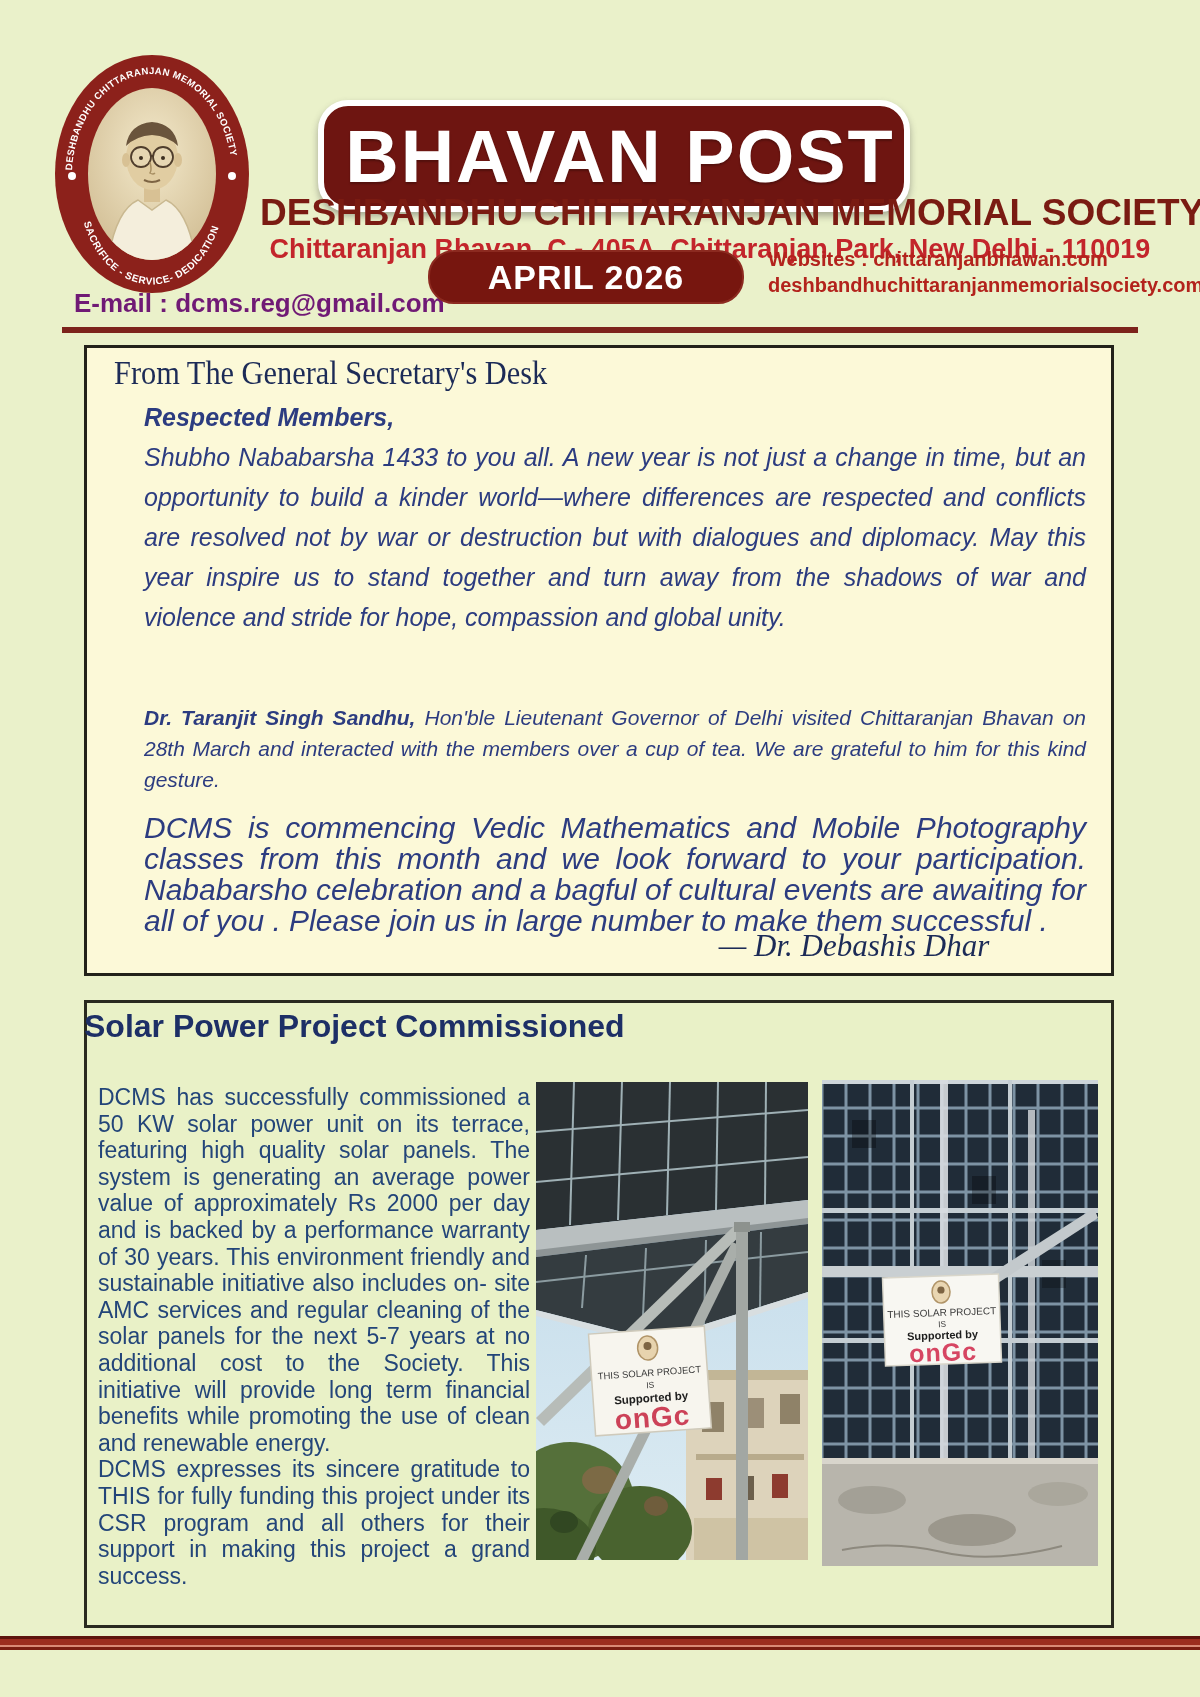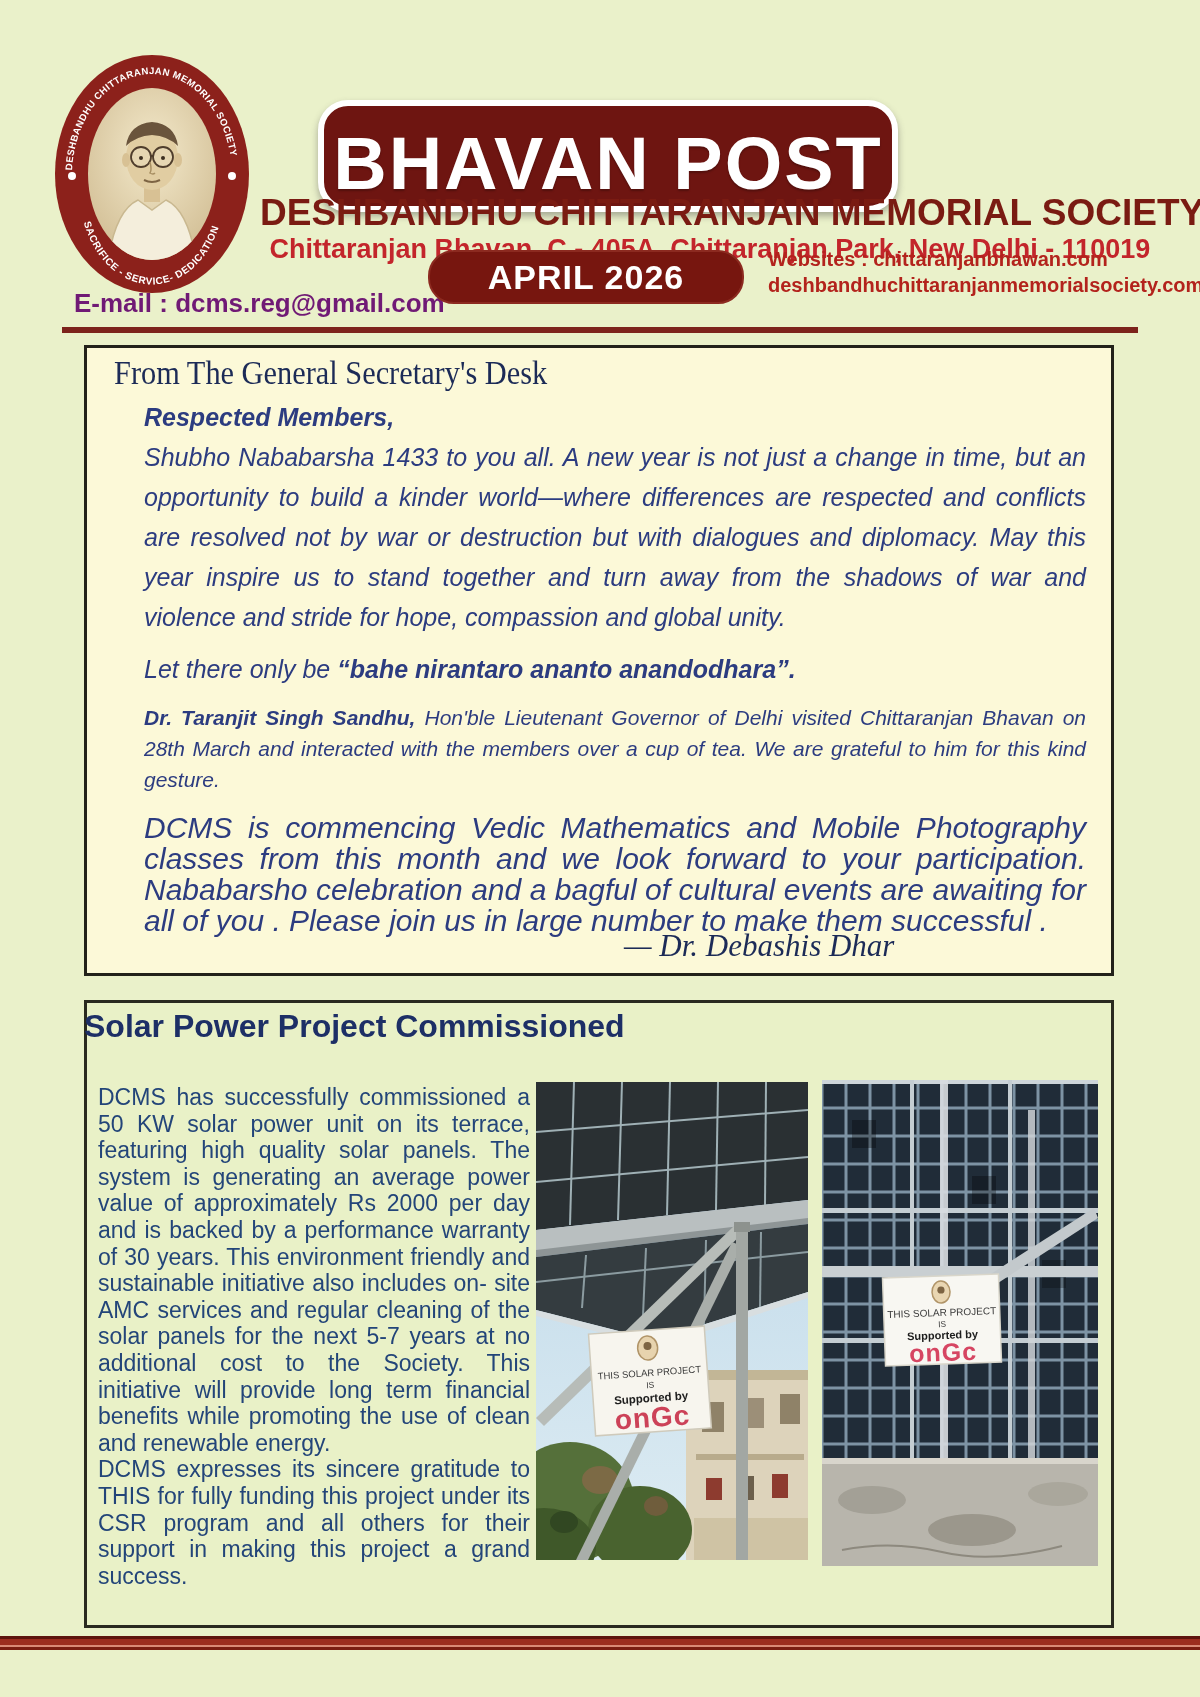--- a/index.html
+++ b/index.html
@@ -7,22 +7,23 @@
     position:relative; width:1200px; height:1697px;
     background:#eaf1ca; overflow:hidden;
     font-family:"Liberation Sans", sans-serif;
   }
   .abs{position:absolute;}
 
   
   .masthead-box{
     left:318px; top:100px; width:568px; height:100px;
     background:#6e1511; border:6px solid #ffffff; border-radius:30px;
-    display:flex; align-items:flex-end; justify-content:center;
+    display:flex; align-items:center; justify-content:center;
     box-shadow:0 4px 7px rgba(80,80,80,.45);
+    padding-left:12px;
   }
   .masthead-box span{
     color:#ffffff; font-weight:bold; font-size:74px; letter-spacing:2px;
     text-shadow:0 2px 2px rgba(0,0,0,.25); white-space:nowrap;
   }
   .society{
     left:260px; top:192px; width:900px; text-align:center;
     color:#7a1b12; font-weight:bold; font-size:37px; white-space:nowrap;
   }
   .address{
@@ -51,21 +52,21 @@
     transform:scaleX(.92); transform-origin:left;
     white-space:nowrap;
   }
   .note-body{ color:#2c3c80; font-style:italic; }
   .sal{ left:144px; top:403px; font-size:25px; font-weight:bold; }
   .p2 { left:144px; top:437px; width:942px; font-size:25px; line-height:40px; text-align:justify; }
   .p3 { left:144px; top:655px; font-size:25px; white-space:nowrap; }
   .p4 { left:144px; top:702px; width:942px; font-size:21px; line-height:31px; text-align:justify; }
   .p5 { left:144px; top:812px; width:942px; font-size:30px; line-height:31px; text-align:justify; }
   .sig{
-    left:624px; top:928px; width:460px; text-align:left;
+    left:624px; top:928px; width:460px; text-align:center;
     font-family:"Liberation Serif", serif; font-style:italic;
     font-size:31px; color:#1c2b57;
   }
 
   
   .solar-box{
     left:84px; top:1000px; width:1030px; height:628px;
     background:#e9f1c7; border:3px solid #2a2a20; box-sizing:border-box;
   }
   .solar-title{
@@ -155,21 +156,20 @@
   <div class="abs rule"></div>
 
   <div class="abs note-box"></div>
 
   <div class="abs note-title">From The General Secretary's Desk</div>
 
   <div class="abs note-body sal">Respected Members,</div>
 
   <div class="abs note-body p2">Shubho Nababarsha 1433 to you all. A new year is not just a change in time, but an opportunity to build a kinder world—where differences are respected and conflicts are resolved not by war or destruction but  with dialogues and diplomacy. May this year inspire us to stand together and turn away from the shadows of war and violence and stride for hope, compassion and global unity.</div>
 
-  <div class="abs note-body p3"><span>Let there only be </span><b>“bahe nirantaro ananto anandodhara”.</b></div>
 
   <div class="abs note-body p4"><b>Dr. Taranjit Singh Sandhu,</b><span> Hon'ble Lieutenant Governor of Delhi visited Chittaranjan Bhavan on 28th March and interacted with the members over a cup of tea. We are grateful to him for this kind gesture.</span></div>
 
   <div class="abs note-body p5">DCMS is commencing Vedic Mathematics and Mobile Photography classes from  this month and we look forward to your participation. Nababarsho celebration and a bagful  of cultural events are awaiting for all of you . Please join us in large number to make them  successful .</div>
 
   <div class="abs sig">— Dr. Debashis Dhar</div>
 
   <div class="abs solar-box"></div>
 
   <div class="abs solar-title">Solar Power Project Commissioned</div>

